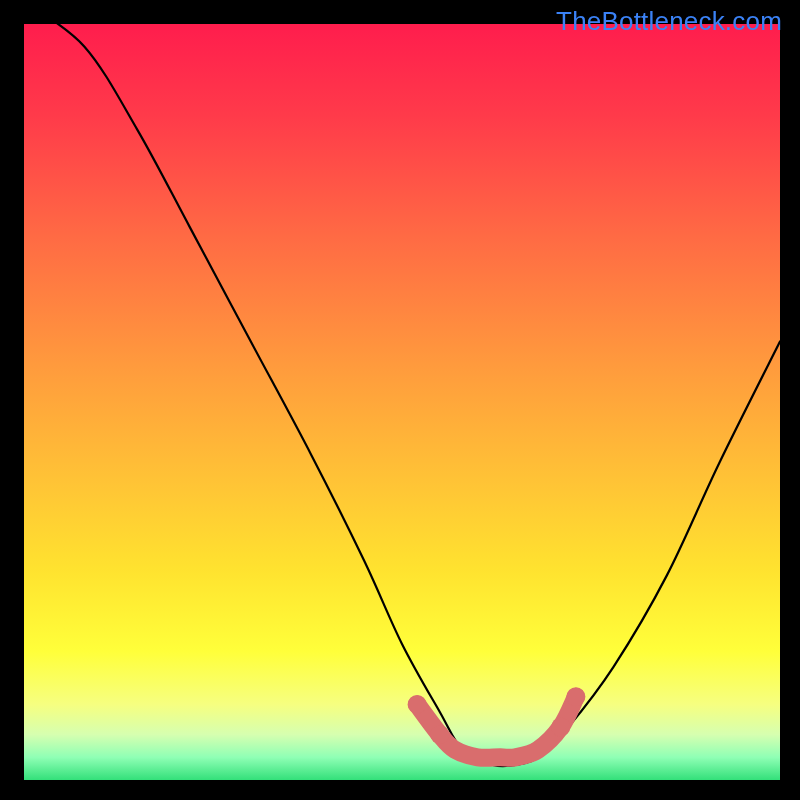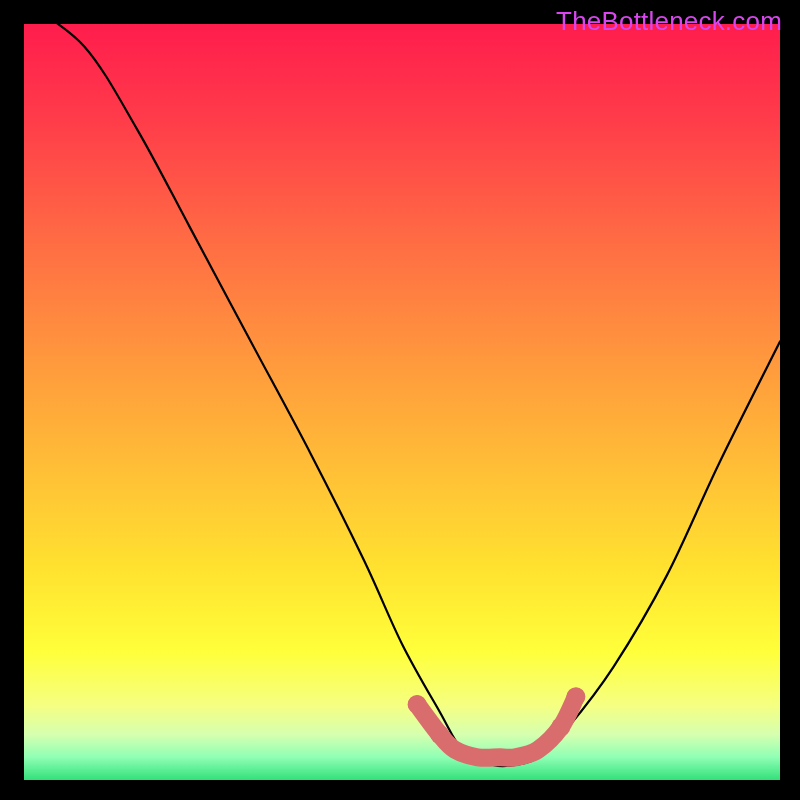--- a/index.html
+++ b/index.html
@@ -16,21 +16,21 @@
     width: 800px;
     height: 800px;
     background: #000;
   }
   .watermark {
     position: absolute;
     top: 6px;
     right: 18px;
     font-size: 26px;
     font-weight: 500;
-    color: #d946ef;
+    color: #3b82f6;
     letter-spacing: 0.2px;
     z-index: 5;
   }
   .plot {
     position: absolute;
     left: 24px;
     top: 24px;
     width: 756px;
     height: 756px;
   }

